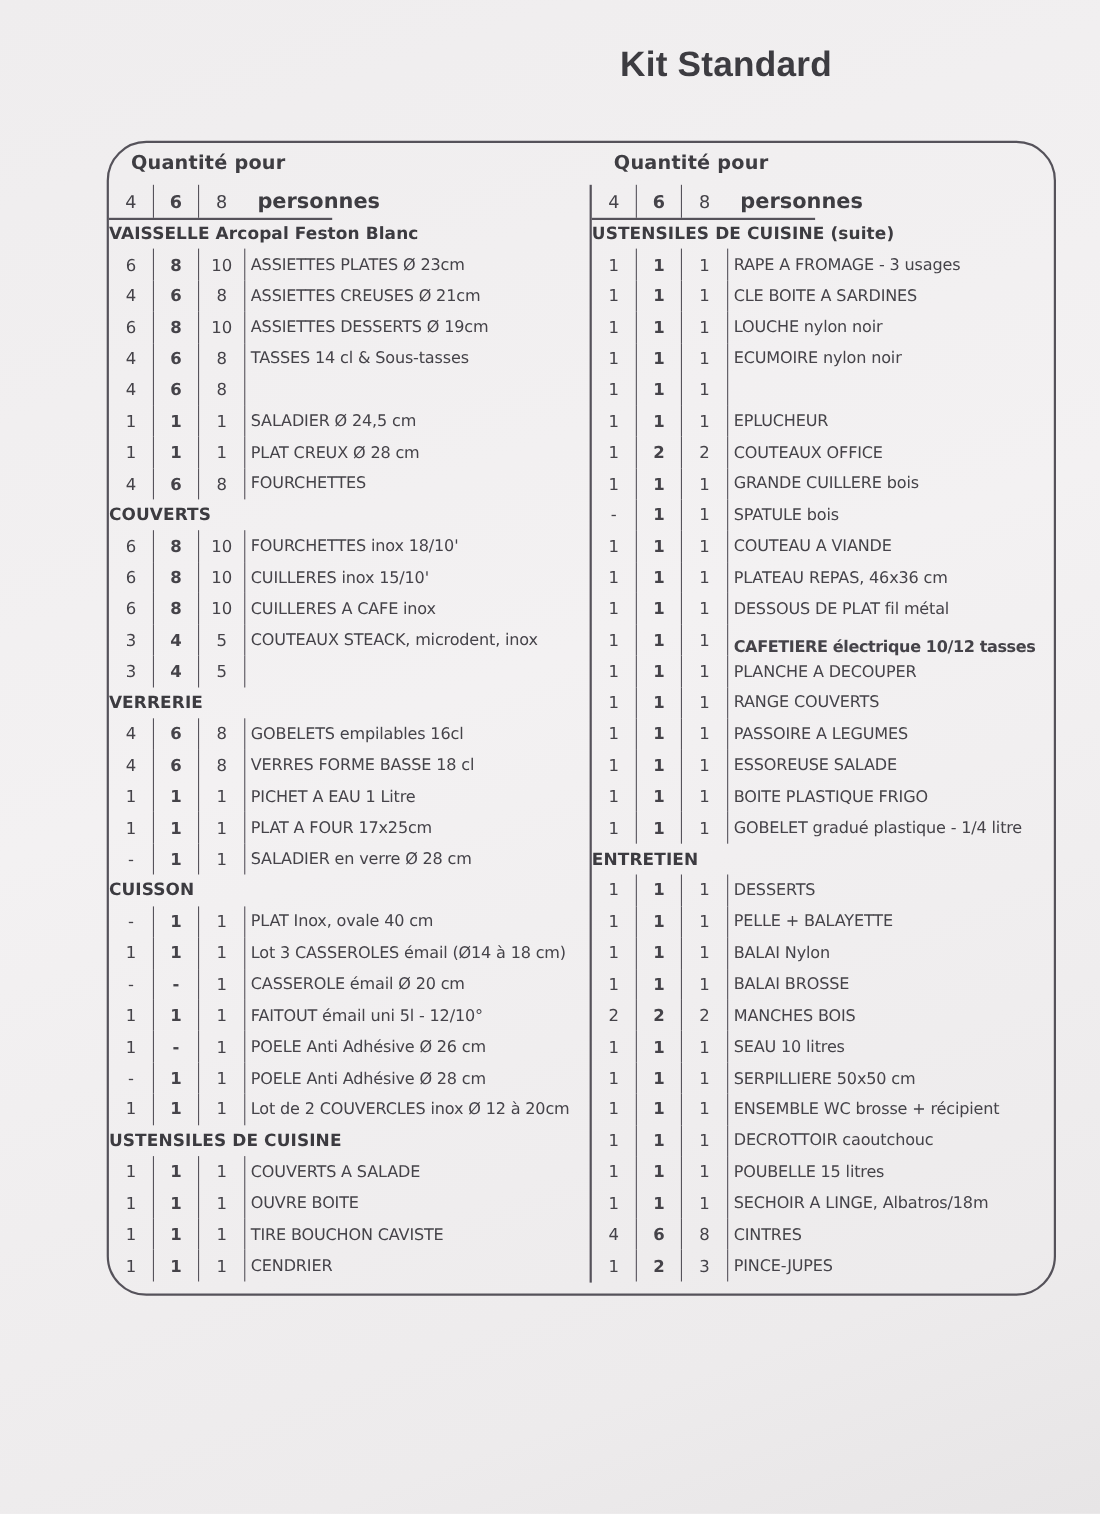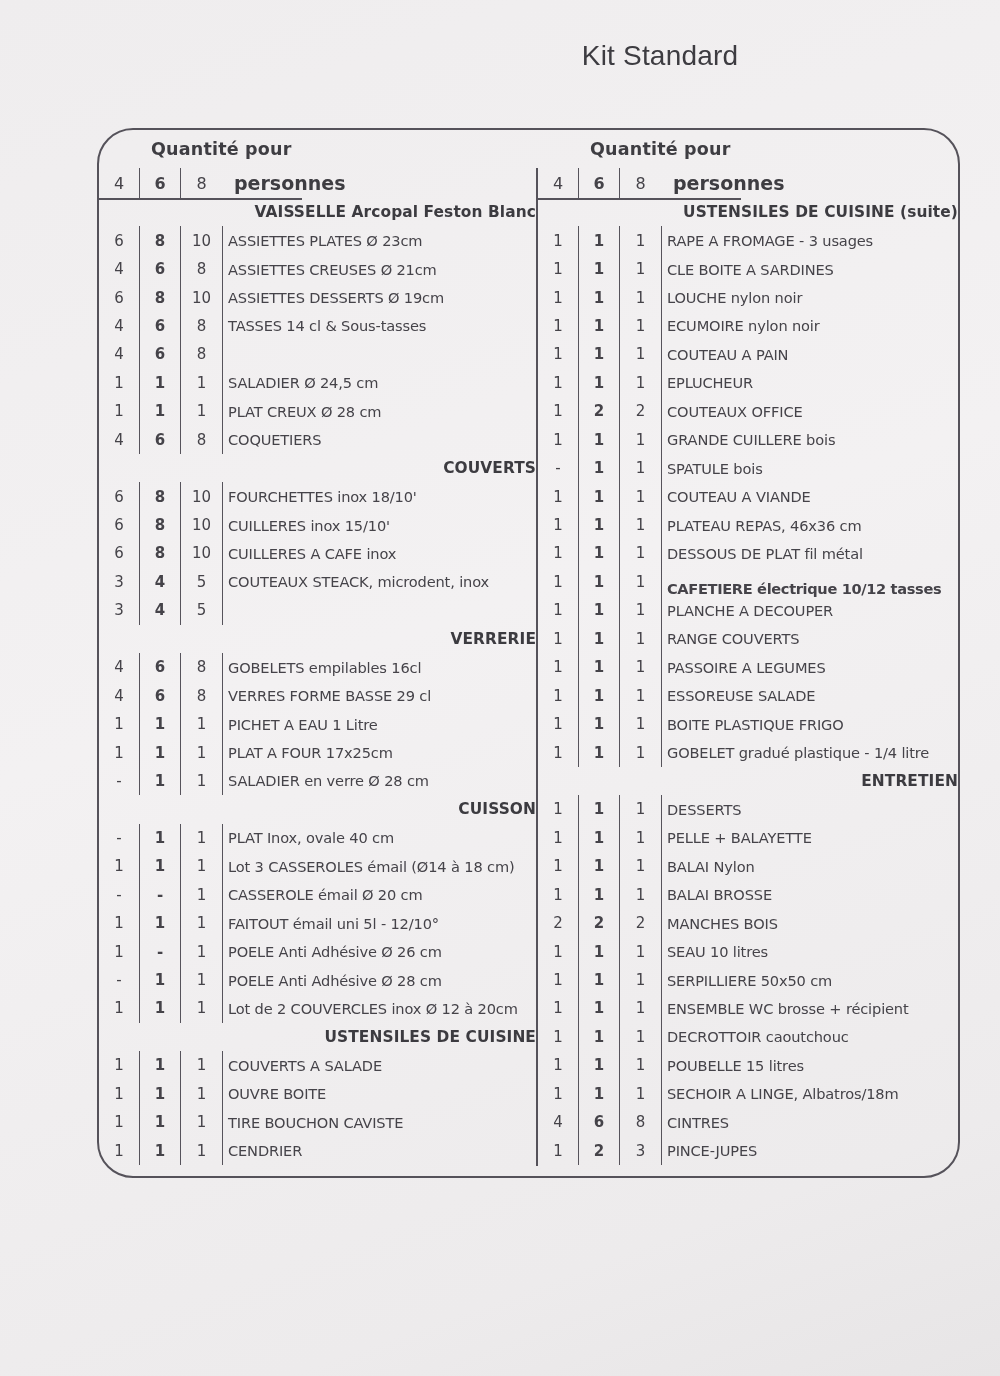--- a/index.html
+++ b/index.html
@@ -10,36 +10,36 @@
     overflow:hidden;
   }
   .page{
     position:absolute;inset:0;
     background:linear-gradient(160deg,#efedee 0%,#f3f1f2 45%,#edebec 85%,#e7e5e6 100%);
   }
   .title{
     position:absolute;left:430px;top:40px;width:460px;margin:0;
     text-align:center;
     font-family:"Liberation Sans",sans-serif;
-    font-size:28px;font-weight:normal;color:#3d3c41;letter-spacing:0.2px;
+    font-size:32px;font-weight:bold;color:#3d3c41;letter-spacing:0.2px;
   }
   .kit-table{
     position:absolute;left:97px;top:128px;width:859px;height:1046px;
     border:2.2px solid #55525a;border-radius:36px;
   }
   .divider{
     position:absolute;left:437px;top:38px;height:998px;width:2px;
     background:#55525a;
   }
   .panel{position:absolute;top:0;height:100%;}
   .panel-left{left:0;width:437px;}
   .panel-right{left:439px;width:420px;}
   .qty-header{
     position:absolute;top:9px;left:20px;
-    font-size:17.5px;font-weight:bold;color:#3e3d42;letter-spacing:0.2px;margin-left:32px;
+    font-size:17.5px;font-weight:bold;color:#3e3d42;letter-spacing:0.2px;
   }
   .cols-row{
     position:absolute;top:38px;left:0;right:0;height:30px;
     display:flex;align-items:center;
   }
   .cols-row::after{
     content:"";position:absolute;left:0;bottom:-2px;width:203px;height:2px;
     background:#55525a;
   }
   .qh{
@@ -62,21 +62,21 @@
   .row.item .q:nth-child(2){font-weight:bold;}
   .row.item .q:nth-child(3){flex-basis:41px;}
   .row.item .lbl{
     flex:1;display:flex;align-items:center;
     padding-left:5px;
     font-size:14.6px;color:#454349;
     white-space:nowrap;letter-spacing:-0.15px;
     overflow:visible;
   }
   .row.item.bold .lbl{font-weight:bold;letter-spacing:-0.35px;margin-top:13px;}
-  .row.section{align-items:center;justify-content:flex-end;}
+  .row.section{align-items:center;justify-content:flex-start;}
   .sec{
     font-size:15.4px;font-weight:bold;color:#3c3b40;letter-spacing:0.1px;
     white-space:nowrap;
   }
 </style>
 </head>
 <body>
 
 <div class="page">
 
@@ -134,21 +134,21 @@
           <div class="row item">
             <span class="q">1</span>
             <span class="q">1</span>
             <span class="q">1</span>
             <span class="lbl">PLAT CREUX  Ø 28 cm</span>
           </div>
           <div class="row item">
             <span class="q">4</span>
             <span class="q">6</span>
             <span class="q">8</span>
-            <span class="lbl">COQUETIERS</span>
+            <span class="lbl">FOURCHETTES</span>
           </div>
           <div class="row section">
             <span class="sec">COUVERTS</span>
           </div>
           <div class="row item">
             <span class="q">6</span>
             <span class="q">8</span>
             <span class="q">10</span>
             <span class="lbl">FOURCHETTES inox 18/10'</span>
           </div>
@@ -181,21 +181,21 @@
           <div class="row item">
             <span class="q">4</span>
             <span class="q">6</span>
             <span class="q">8</span>
             <span class="lbl">GOBELETS empilables  16cl</span>
           </div>
           <div class="row item">
             <span class="q">4</span>
             <span class="q">6</span>
             <span class="q">8</span>
-            <span class="lbl">VERRES FORME BASSE 29 cl</span>
+            <span class="lbl">VERRES FORME BASSE 18 cl</span>
           </div>
           <div class="row item">
             <span class="q">1</span>
             <span class="q">1</span>
             <span class="q">1</span>
             <span class="lbl">PICHET A EAU  1 Litre</span>
           </div>
           <div class="row item">
             <span class="q">1</span>
             <span class="q">1</span>
@@ -318,21 +318,20 @@
           <div class="row item">
             <span class="q">1</span>
             <span class="q">1</span>
             <span class="q">1</span>
             <span class="lbl">ECUMOIRE nylon noir</span>
           </div>
           <div class="row item">
             <span class="q">1</span>
             <span class="q">1</span>
             <span class="q">1</span>
-            <span class="lbl">COUTEAU A PAIN</span>
           </div>
           <div class="row item">
             <span class="q">1</span>
             <span class="q">1</span>
             <span class="q">1</span>
             <span class="lbl">EPLUCHEUR</span>
           </div>
           <div class="row item">
             <span class="q">1</span>
             <span class="q">2</span>

